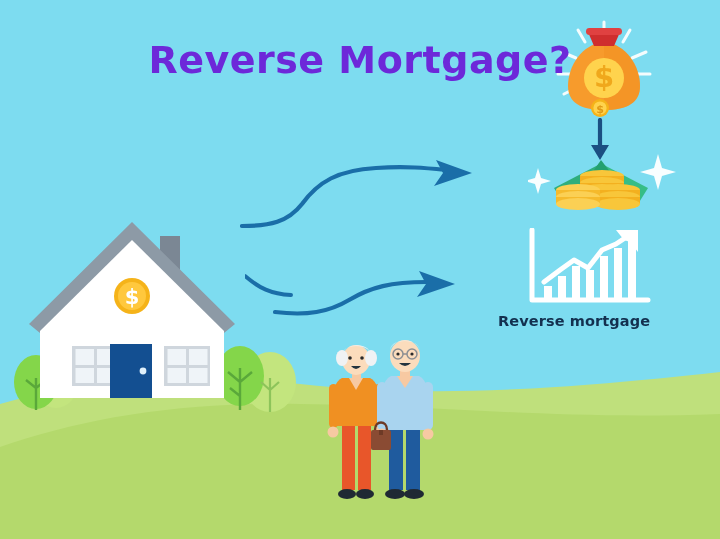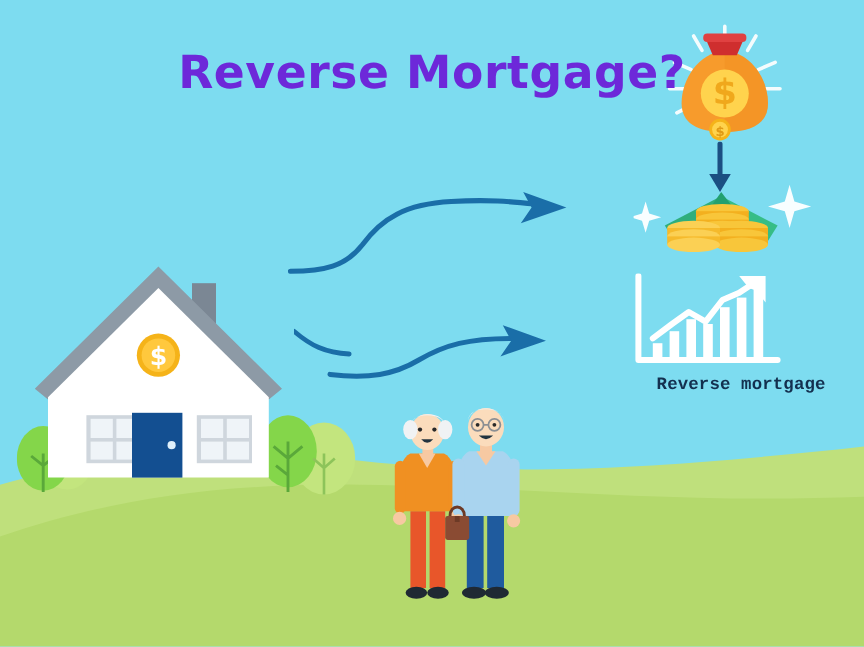--- a/index.html
+++ b/index.html
@@ -34,26 +34,25 @@
     font-weight: 700;
     letter-spacing: 0.5px;
     color: #6d28d9;
     font-family: "DejaVu Sans", "Liberation Sans", sans-serif;
   }
 
   
   #chart-label {
     position: absolute;
     left: 498px; top: 313px; width: 190px;
-    text-align: right;
+    text-align: left;
     font-size: 14.5px;
     font-weight: 700;
     color: #13304f;
     letter-spacing: 0.1px;
-    font-family: Liberation Mono, monospace;
   }
 
   svg { display: block; }
 </style>
 </head>
 <body>
 
 <div id="stage">
 
   <div id="sky"></div>

